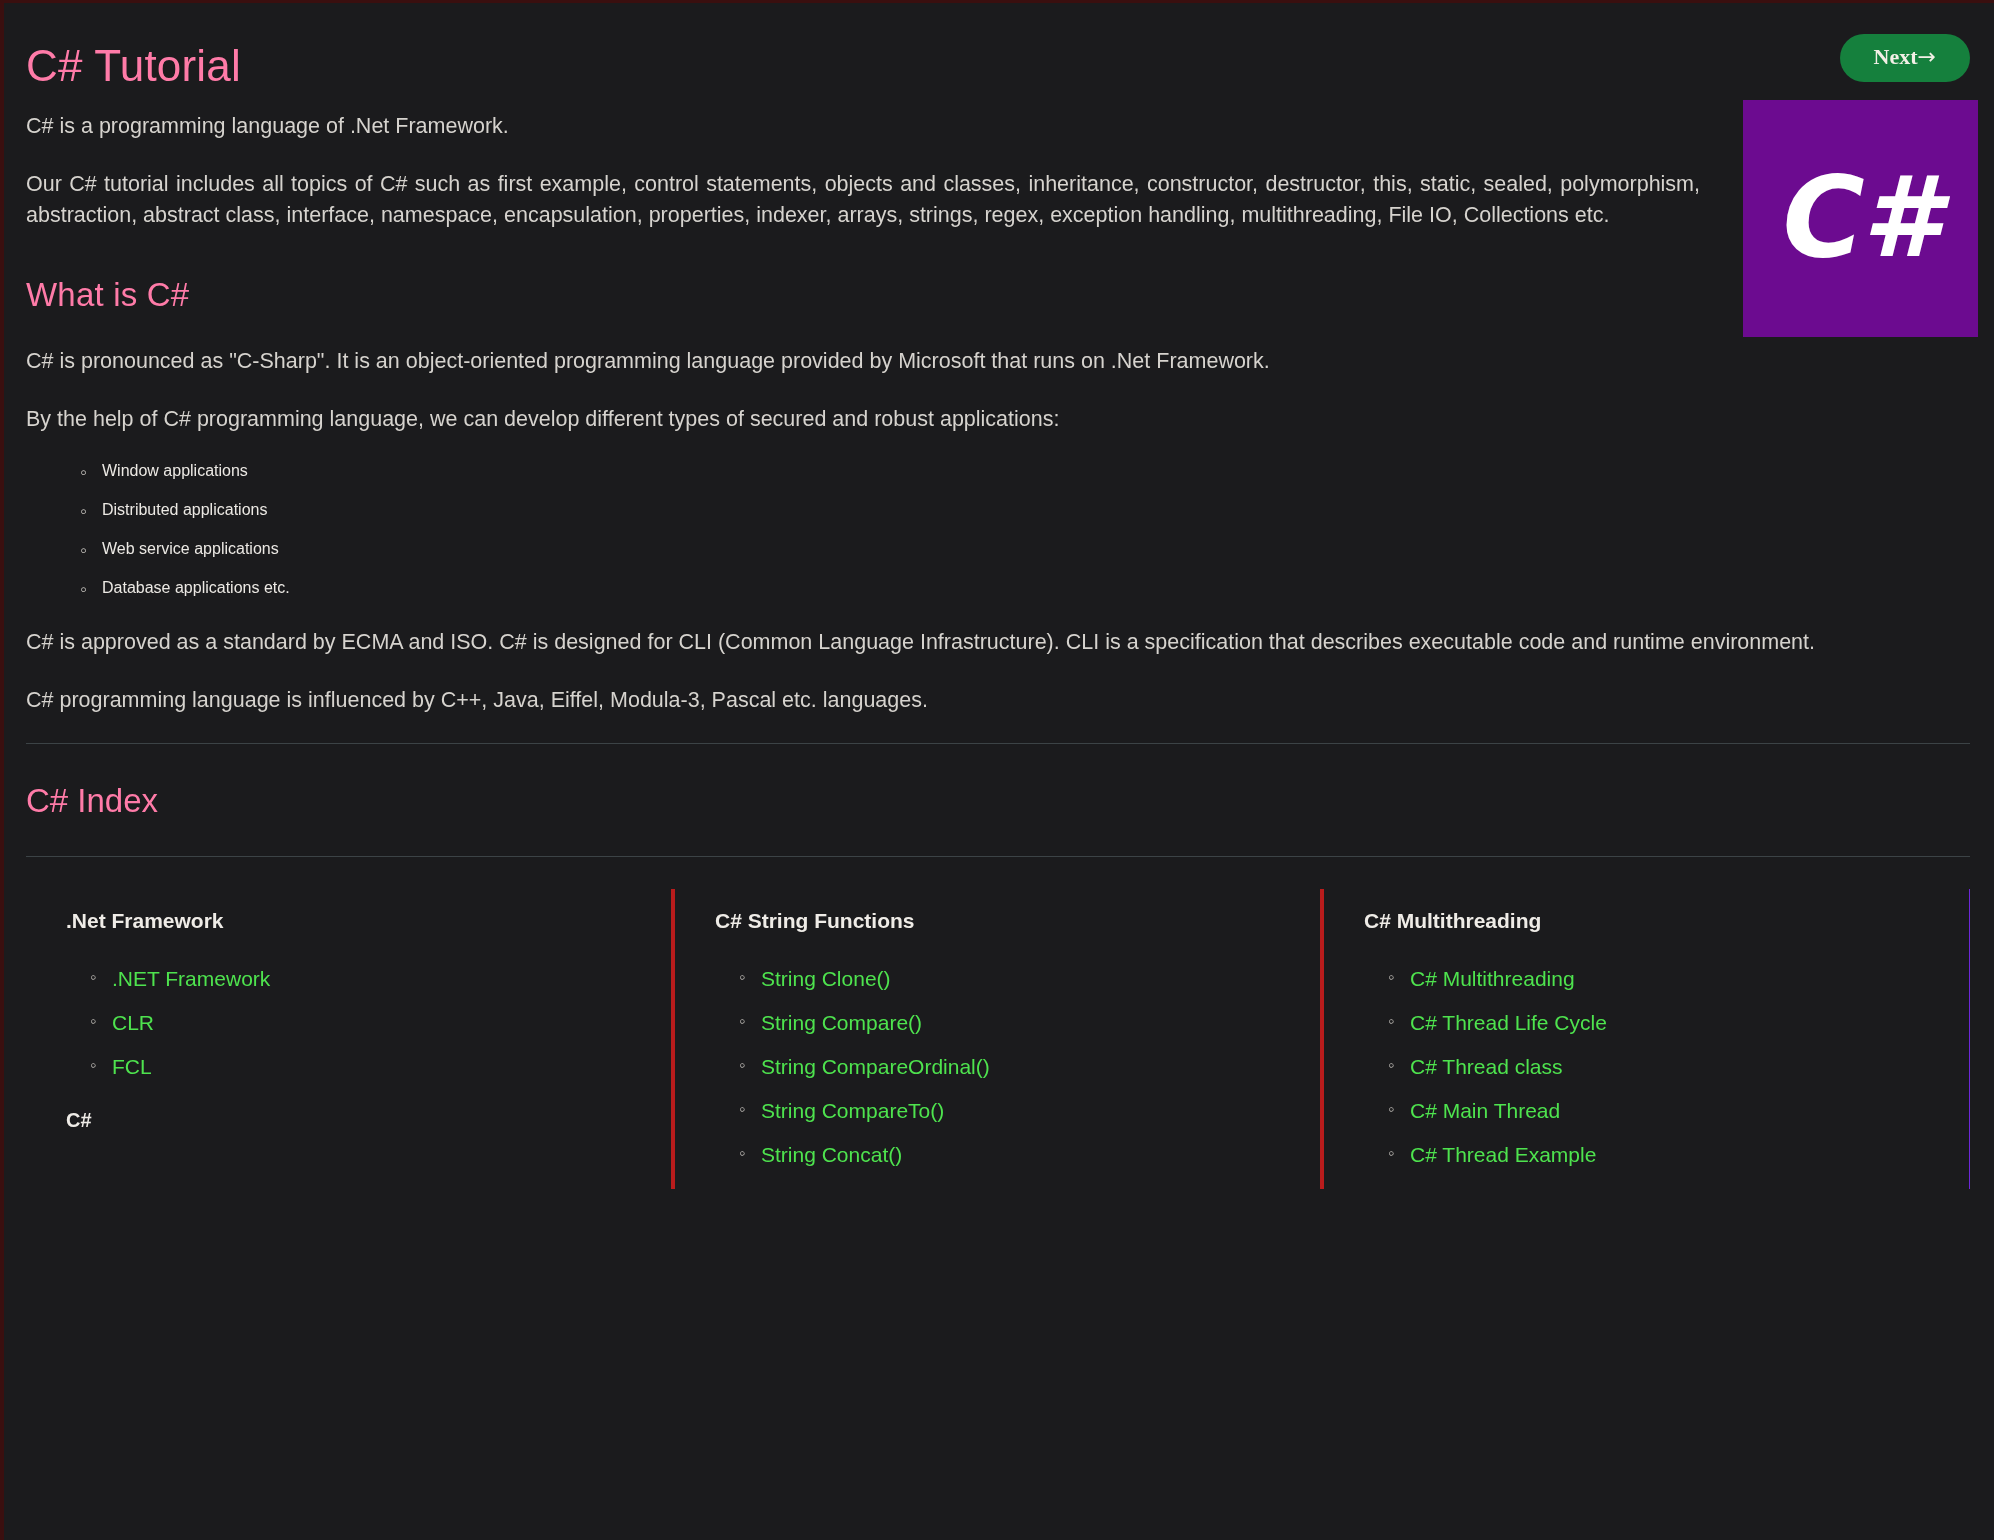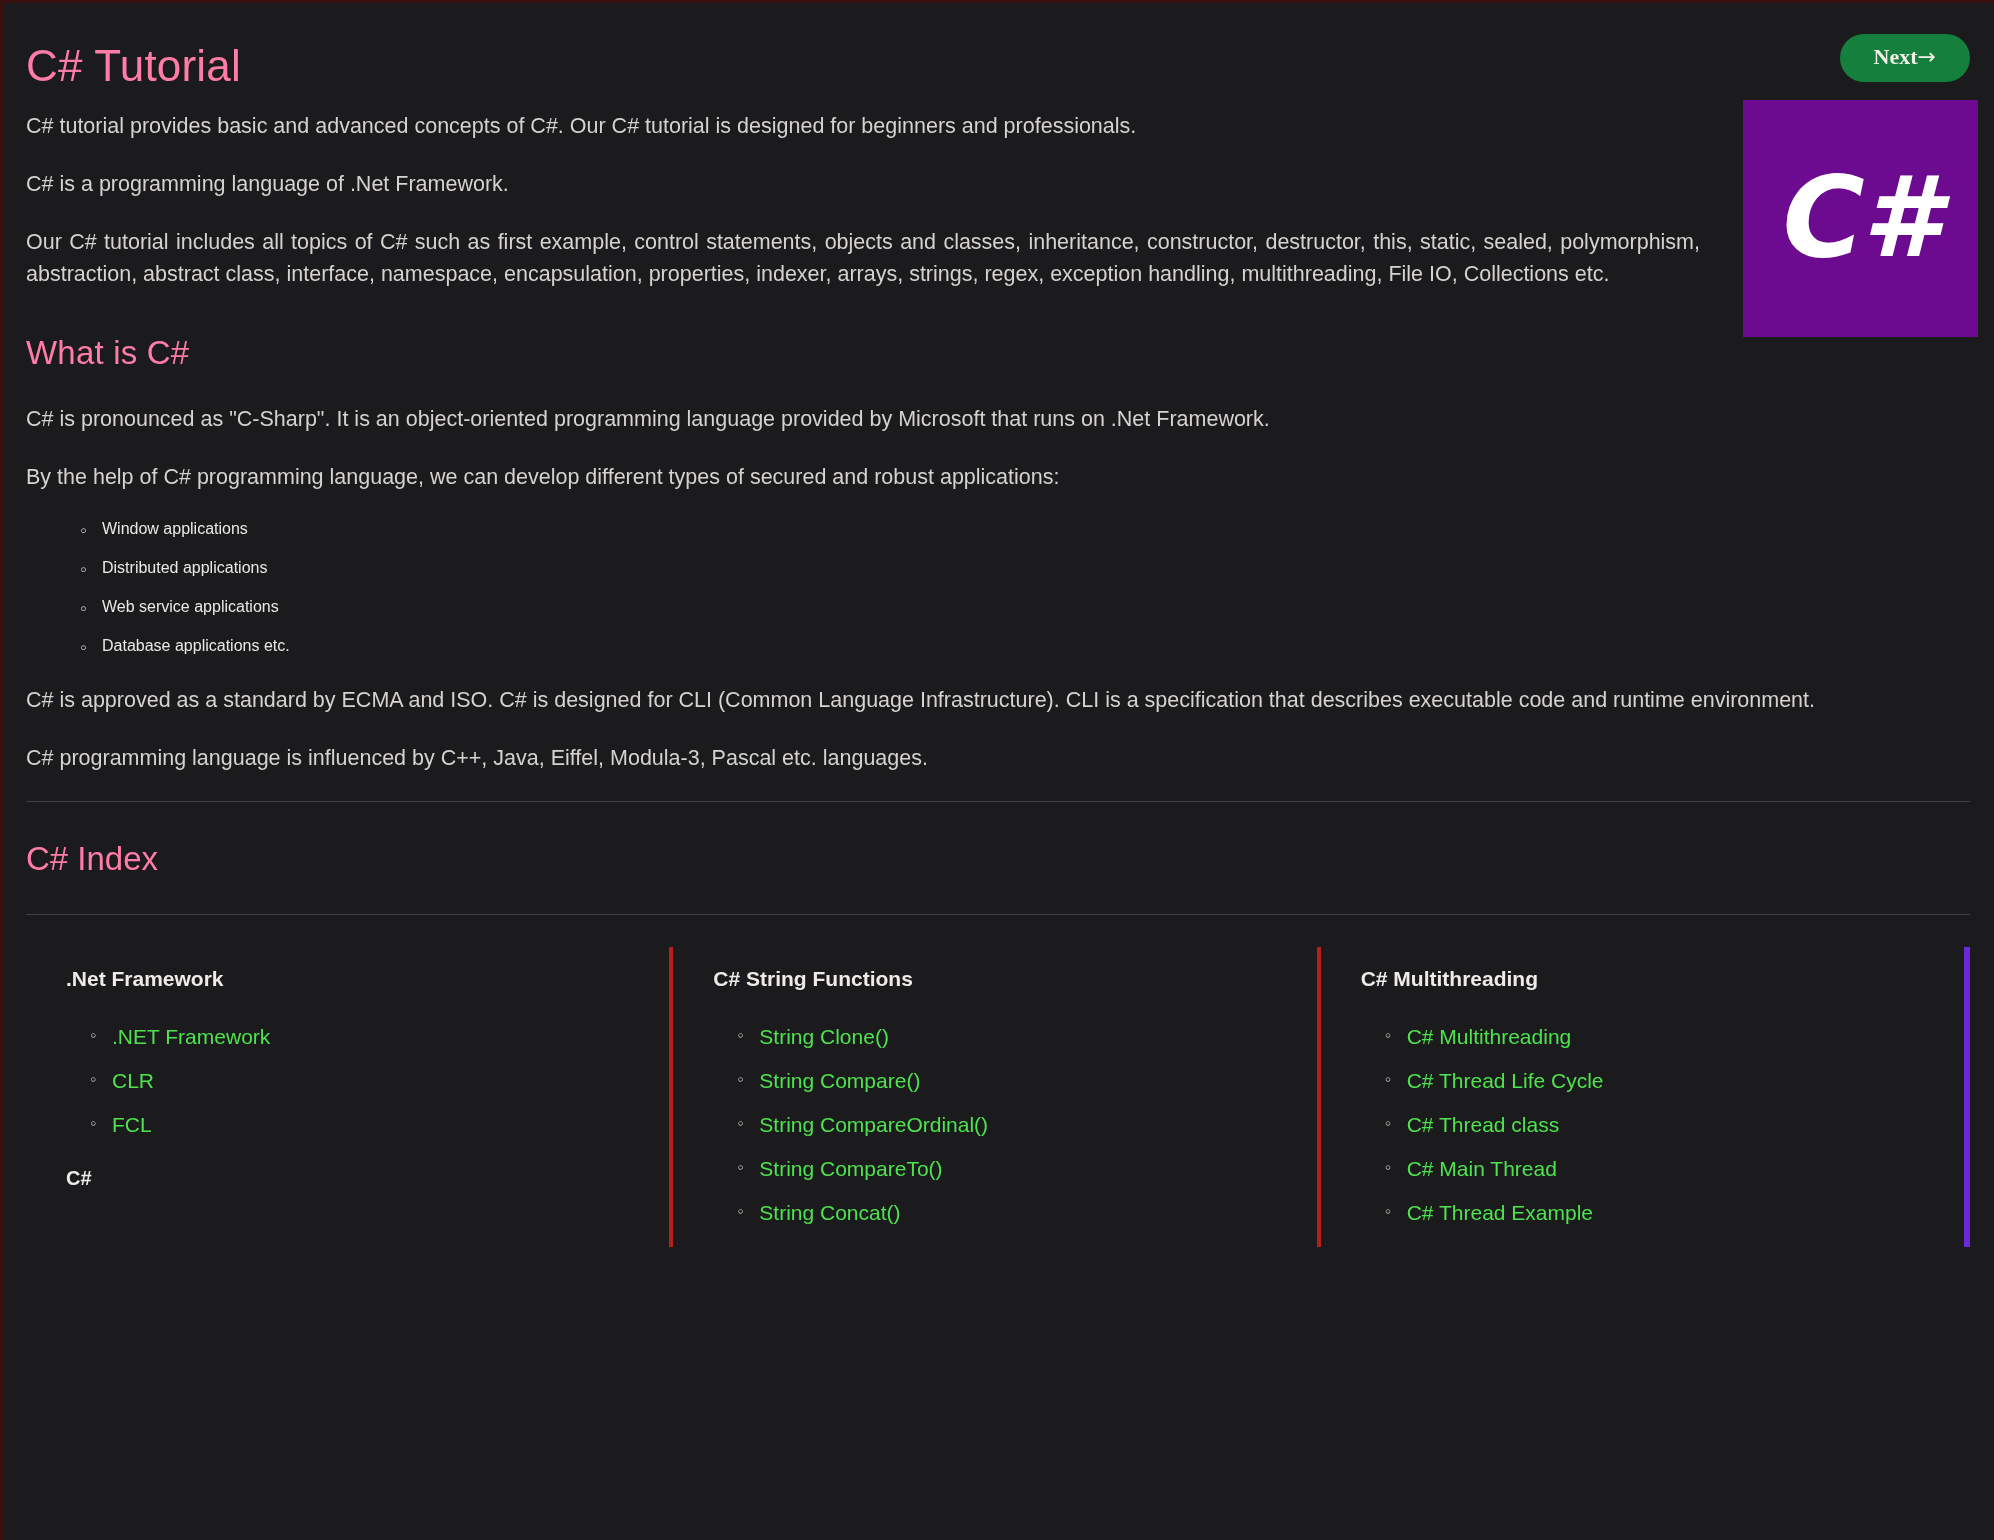--- a/index.html
+++ b/index.html
@@ -140,21 +140,21 @@
     display: flex;
     width: 100%;
     margin-top: 32px;
   }
   .index-col {
     flex: 1 1 0;
     padding: 0 28px 0 40px;
     box-sizing: border-box;
     border-right: 4px solid #b91c1c;
   }
-  .index-col:last-child { border-right: 6px solid #6d28d9; }
+  .index-col:last-child { border-right: 1px solid #6d28d9; }
   .col-head {
     font-size: 21px;
     font-weight: bold;
     color: #efece7;
     margin: 20px 0 34px 0;
   }
   ul.index-list {
     list-style: none;
     margin: 0 0 22px 0;
     padding: 0 0 0 24px;
@@ -193,21 +193,20 @@
   <div class="header-row">
     <h1 class="page-title">C# Tutorial</h1>
     <button class="next-btn"><span>Next</span><span class="arrow">→</span></button>
   </div>
 
   <div class="logo-box">
     <span class="logo-text">C#</span>
   </div>
 
   <div class="intro-block">
-    <p class="body-text">C# tutorial provides basic and advanced concepts of C#. Our C# tutorial is designed for beginners and professionals.</p>
     <p class="body-text">C# is a programming language of .Net Framework.</p>
     <p class="body-text">Our C# tutorial includes all topics of C# such as first example, control statements, objects and classes, inheritance, constructor, destructor, this, static, sealed, polymorphism, abstraction, abstract class, interface, namespace, encapsulation, properties, indexer, arrays, strings, regex, exception handling, multithreading, File IO, Collections etc.</p>
   </div>
 
   <h2 class="section-head">What is C#</h2>
 
   <p class="body-text body-wide">C# is pronounced as "C-Sharp". It is an object-oriented programming language provided by Microsoft that runs on .Net Framework.</p>
   <p class="body-text body-wide">By the help of C# programming language, we can develop different types of secured and robust applications:</p>
 
   <ul class="bullets">

